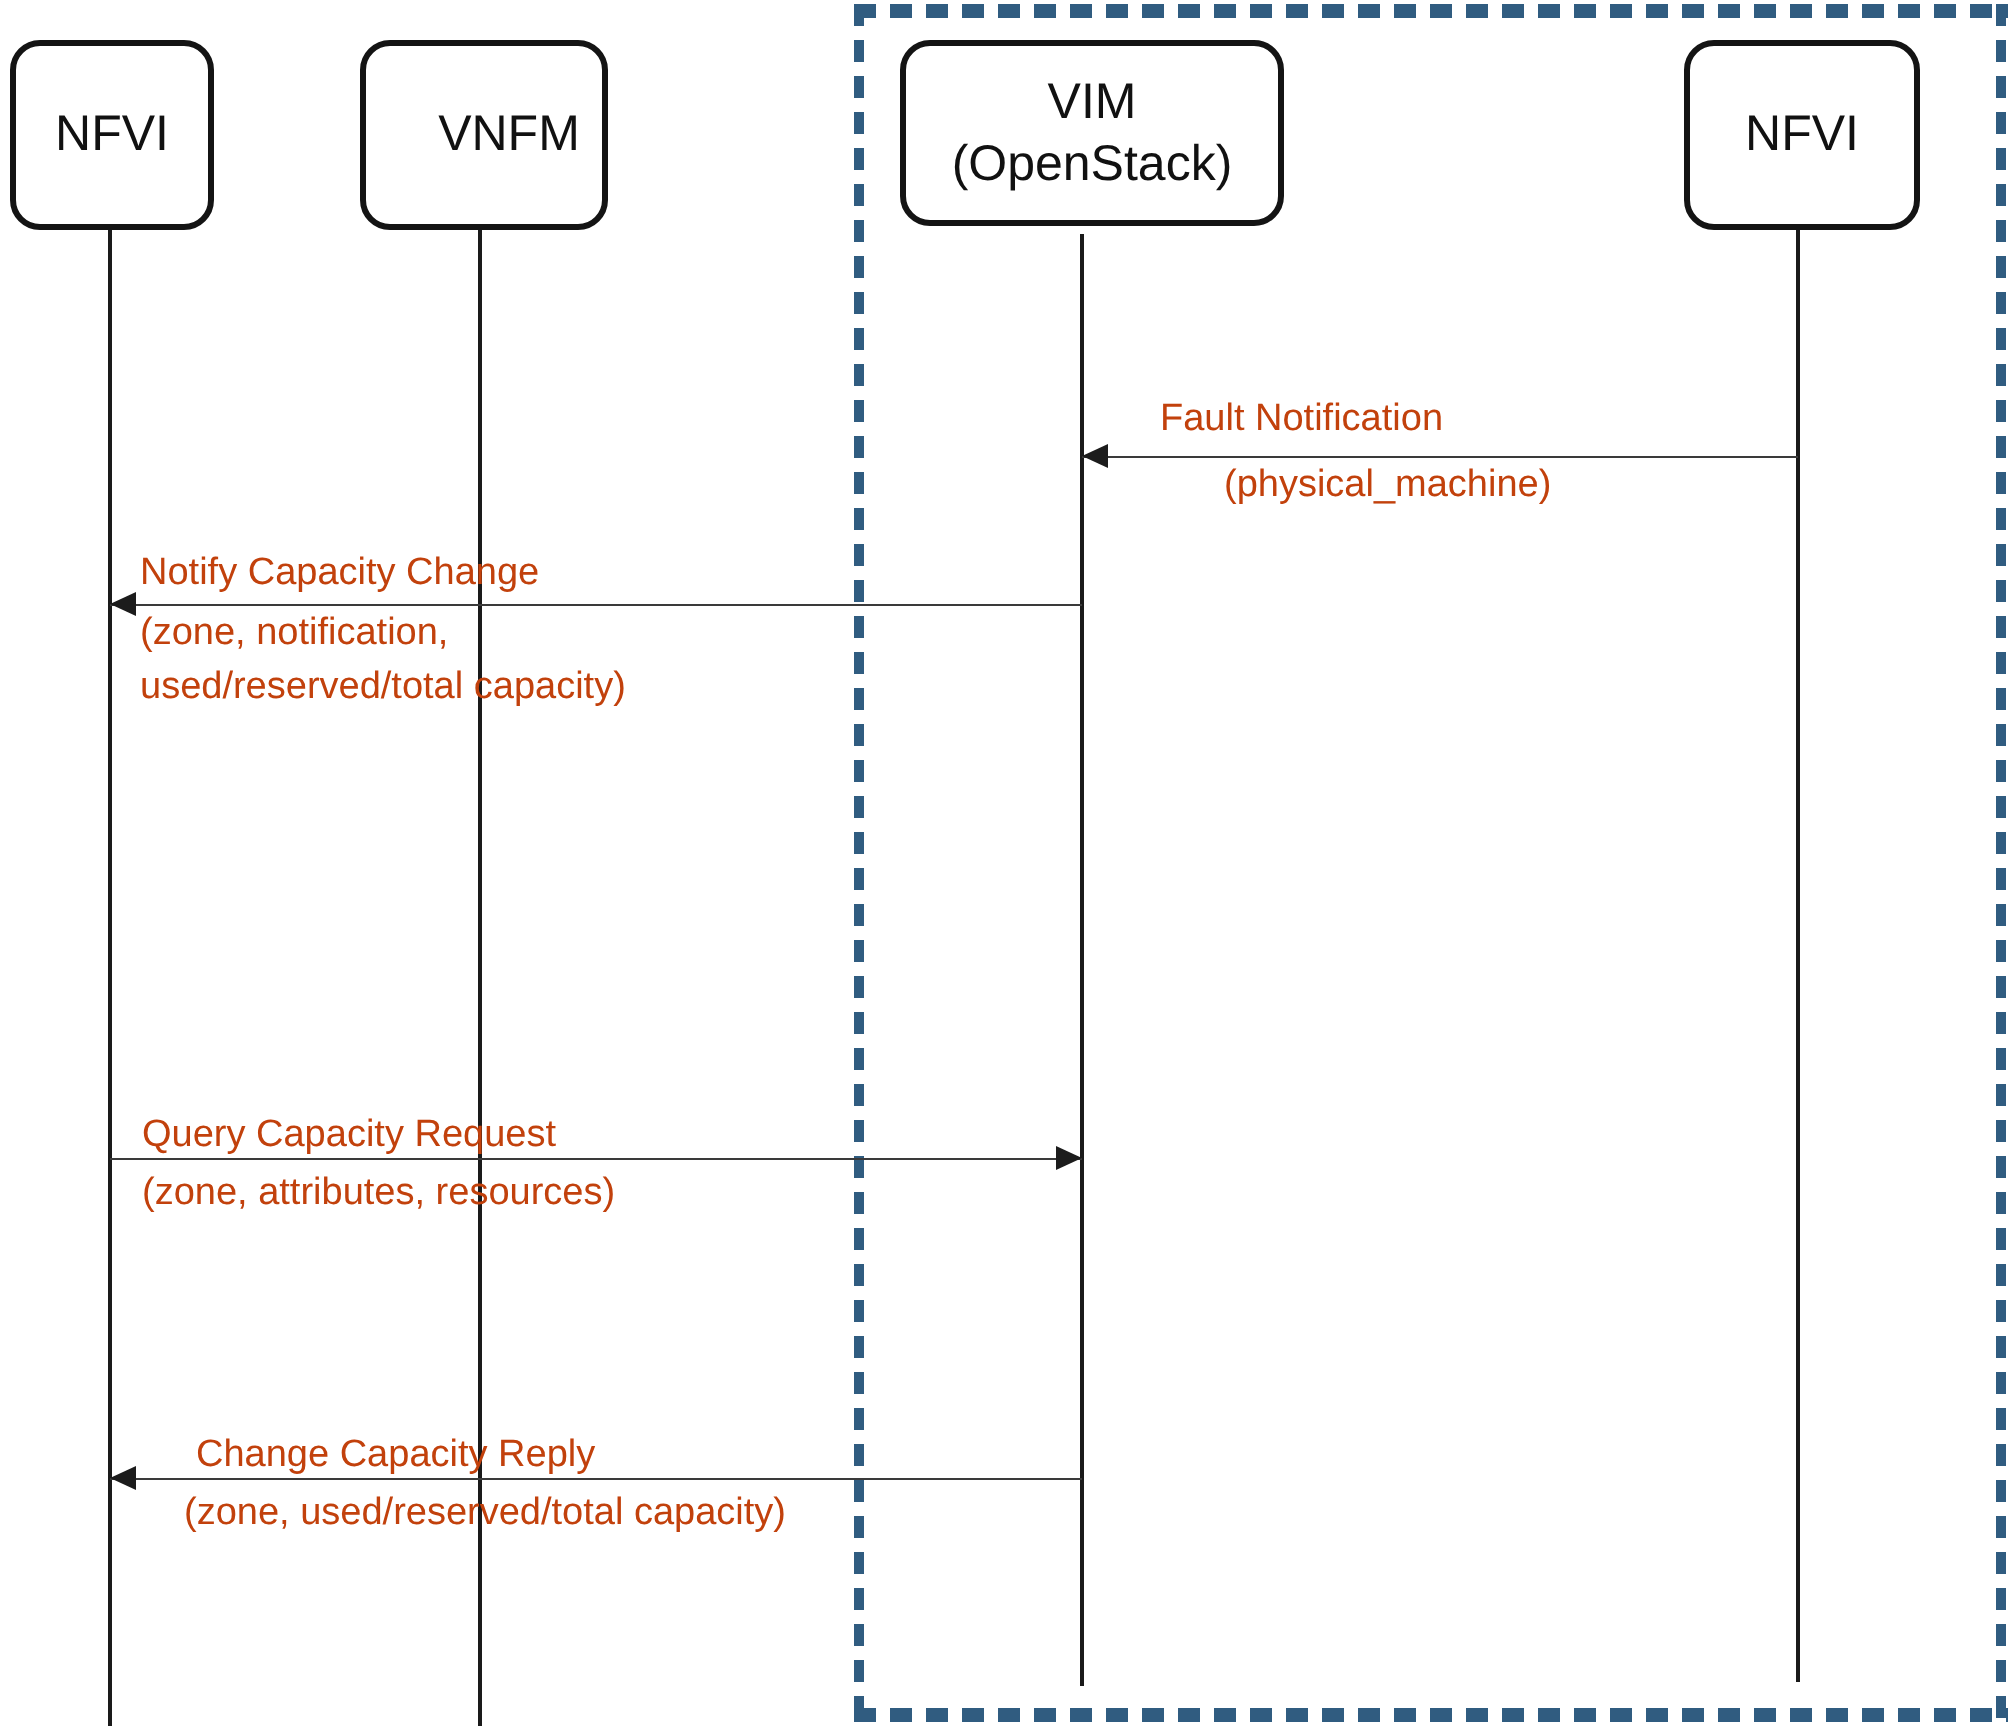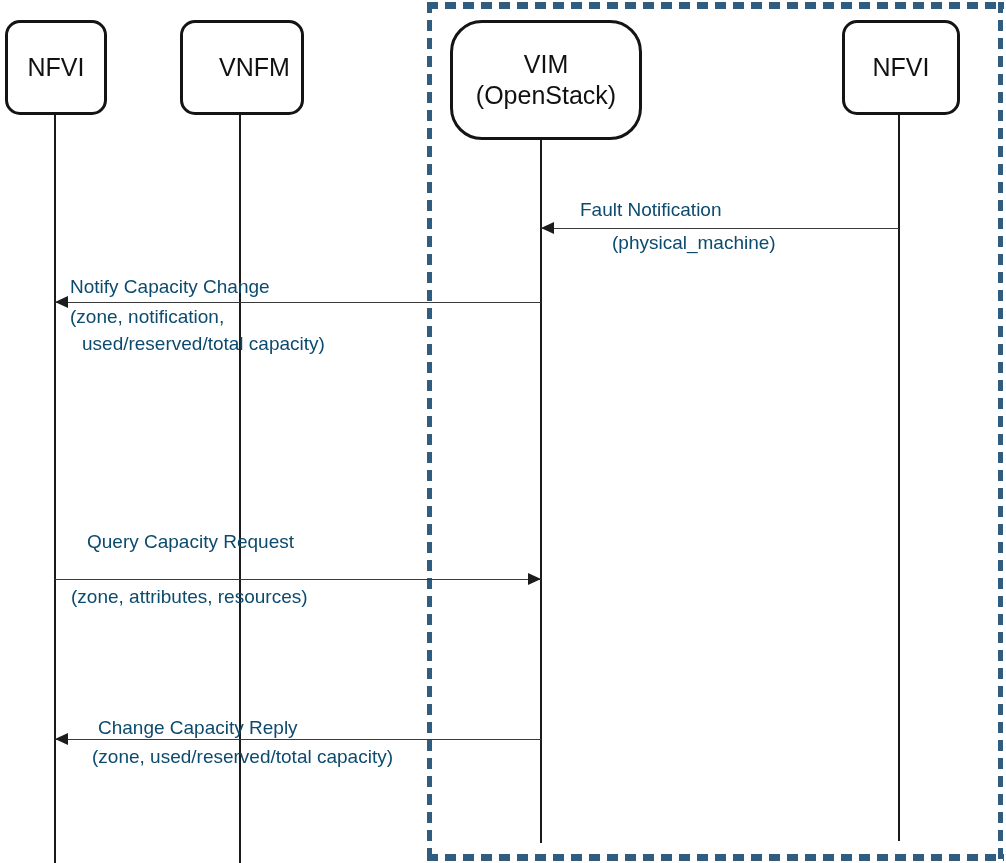--- a/index.html
+++ b/index.html
@@ -61,21 +61,21 @@
     border-bottom: 6px solid transparent;
     border-left: 13px solid #1c1c1c;
     z-index: 2;
   }
 
   
   .msg-label {
     position: absolute;
     font-size: 19px;
     line-height: 27px;
-    color: #0c4a6e;
+    color: #c2410c;
     white-space: nowrap;
     z-index: 2;
   }
 
   
   .bedge { position: absolute; z-index: 0; }
   .bedge.h { height: 7px; background: repeating-linear-gradient(to right, #305c80 0 11px, transparent 11px 18px); }
   .bedge.v { width: 5px;  background: repeating-linear-gradient(to bottom, #305c80 0 11px, transparent 11px 18px); }
 </style>
 </head>
@@ -92,42 +92,42 @@
   <div class="lifeline" style="left:239px; top:115px; height:748px;"></div>
   <div class="lifeline" style="left:540px; top:117px; height:726px;"></div>
   <div class="lifeline" style="left:898px; top:115px; height:726px;"></div>
 
   <div class="actor" style="left:5px;   width:102px;">
     <span>NFVI</span>
   </div>
   <div class="actor" style="left:180px; width:124px;padding-left:25px;">
     <span>VNFM</span>
   </div>
-  <div class="actor" style="left:450px; width:192px; height:120px;border-radius:32px;">
+  <div class="actor" style="left:450px; width:192px; height:93px;">
     <span>VIM</span>
     <span>(OpenStack)</span>
   </div>
   <div class="actor" style="left:842px; width:118px;">
     <span>NFVI</span>
   </div>
 
   <div class="msg-line" style="left:541px; top:228px; width:358px;"></div>
   <div class="arrow-left" style="left:541px; top:222px;"></div>
   <div class="msg-label" style="left:580px; top:196px;">Fault Notification</div>
   <div class="msg-label" style="left:580px; top:229px;margin-left:32px;">(physical_machine)</div>
 
   <div class="msg-line" style="left:55px; top:302px; width:486px;"></div>
   <div class="arrow-left" style="left:55px; top:296px;"></div>
   <div class="msg-label" style="left:70px; top:273px;">Notify Capacity Change</div>
   <div class="msg-label" style="left:70px; top:303px;">(zone, notification,</div>
-  <div class="msg-label" style="left:82px; top:330px;">used/reserved/total capacity)</div>
+  <div class="msg-label" style="left:70px; top:330px;">used/reserved/total capacity)</div>
 
   <div class="msg-line" style="left:55px; top:579px; width:486px;"></div>
   <div class="arrow-right" style="left:528px; top:573px;"></div>
-  <div class="msg-label" style="left:71px; top:528px;margin-left:16px;">Query Capacity Request</div>
+  <div class="msg-label" style="left:71px; top:554px;">Query Capacity Request</div>
   <div class="msg-label" style="left:71px; top:583px;">(zone, attributes, resources)</div>
 
   <div class="msg-line" style="left:55px; top:739px; width:486px;"></div>
   <div class="arrow-left" style="left:55px; top:733px;"></div>
   <div class="msg-label" style="left:98px; top:714px;">Change Capacity Reply</div>
   <div class="msg-label" style="left:92px; top:743px;">(zone, used/reserved/total capacity)</div>
 
 </div>
 
 </body></html>

